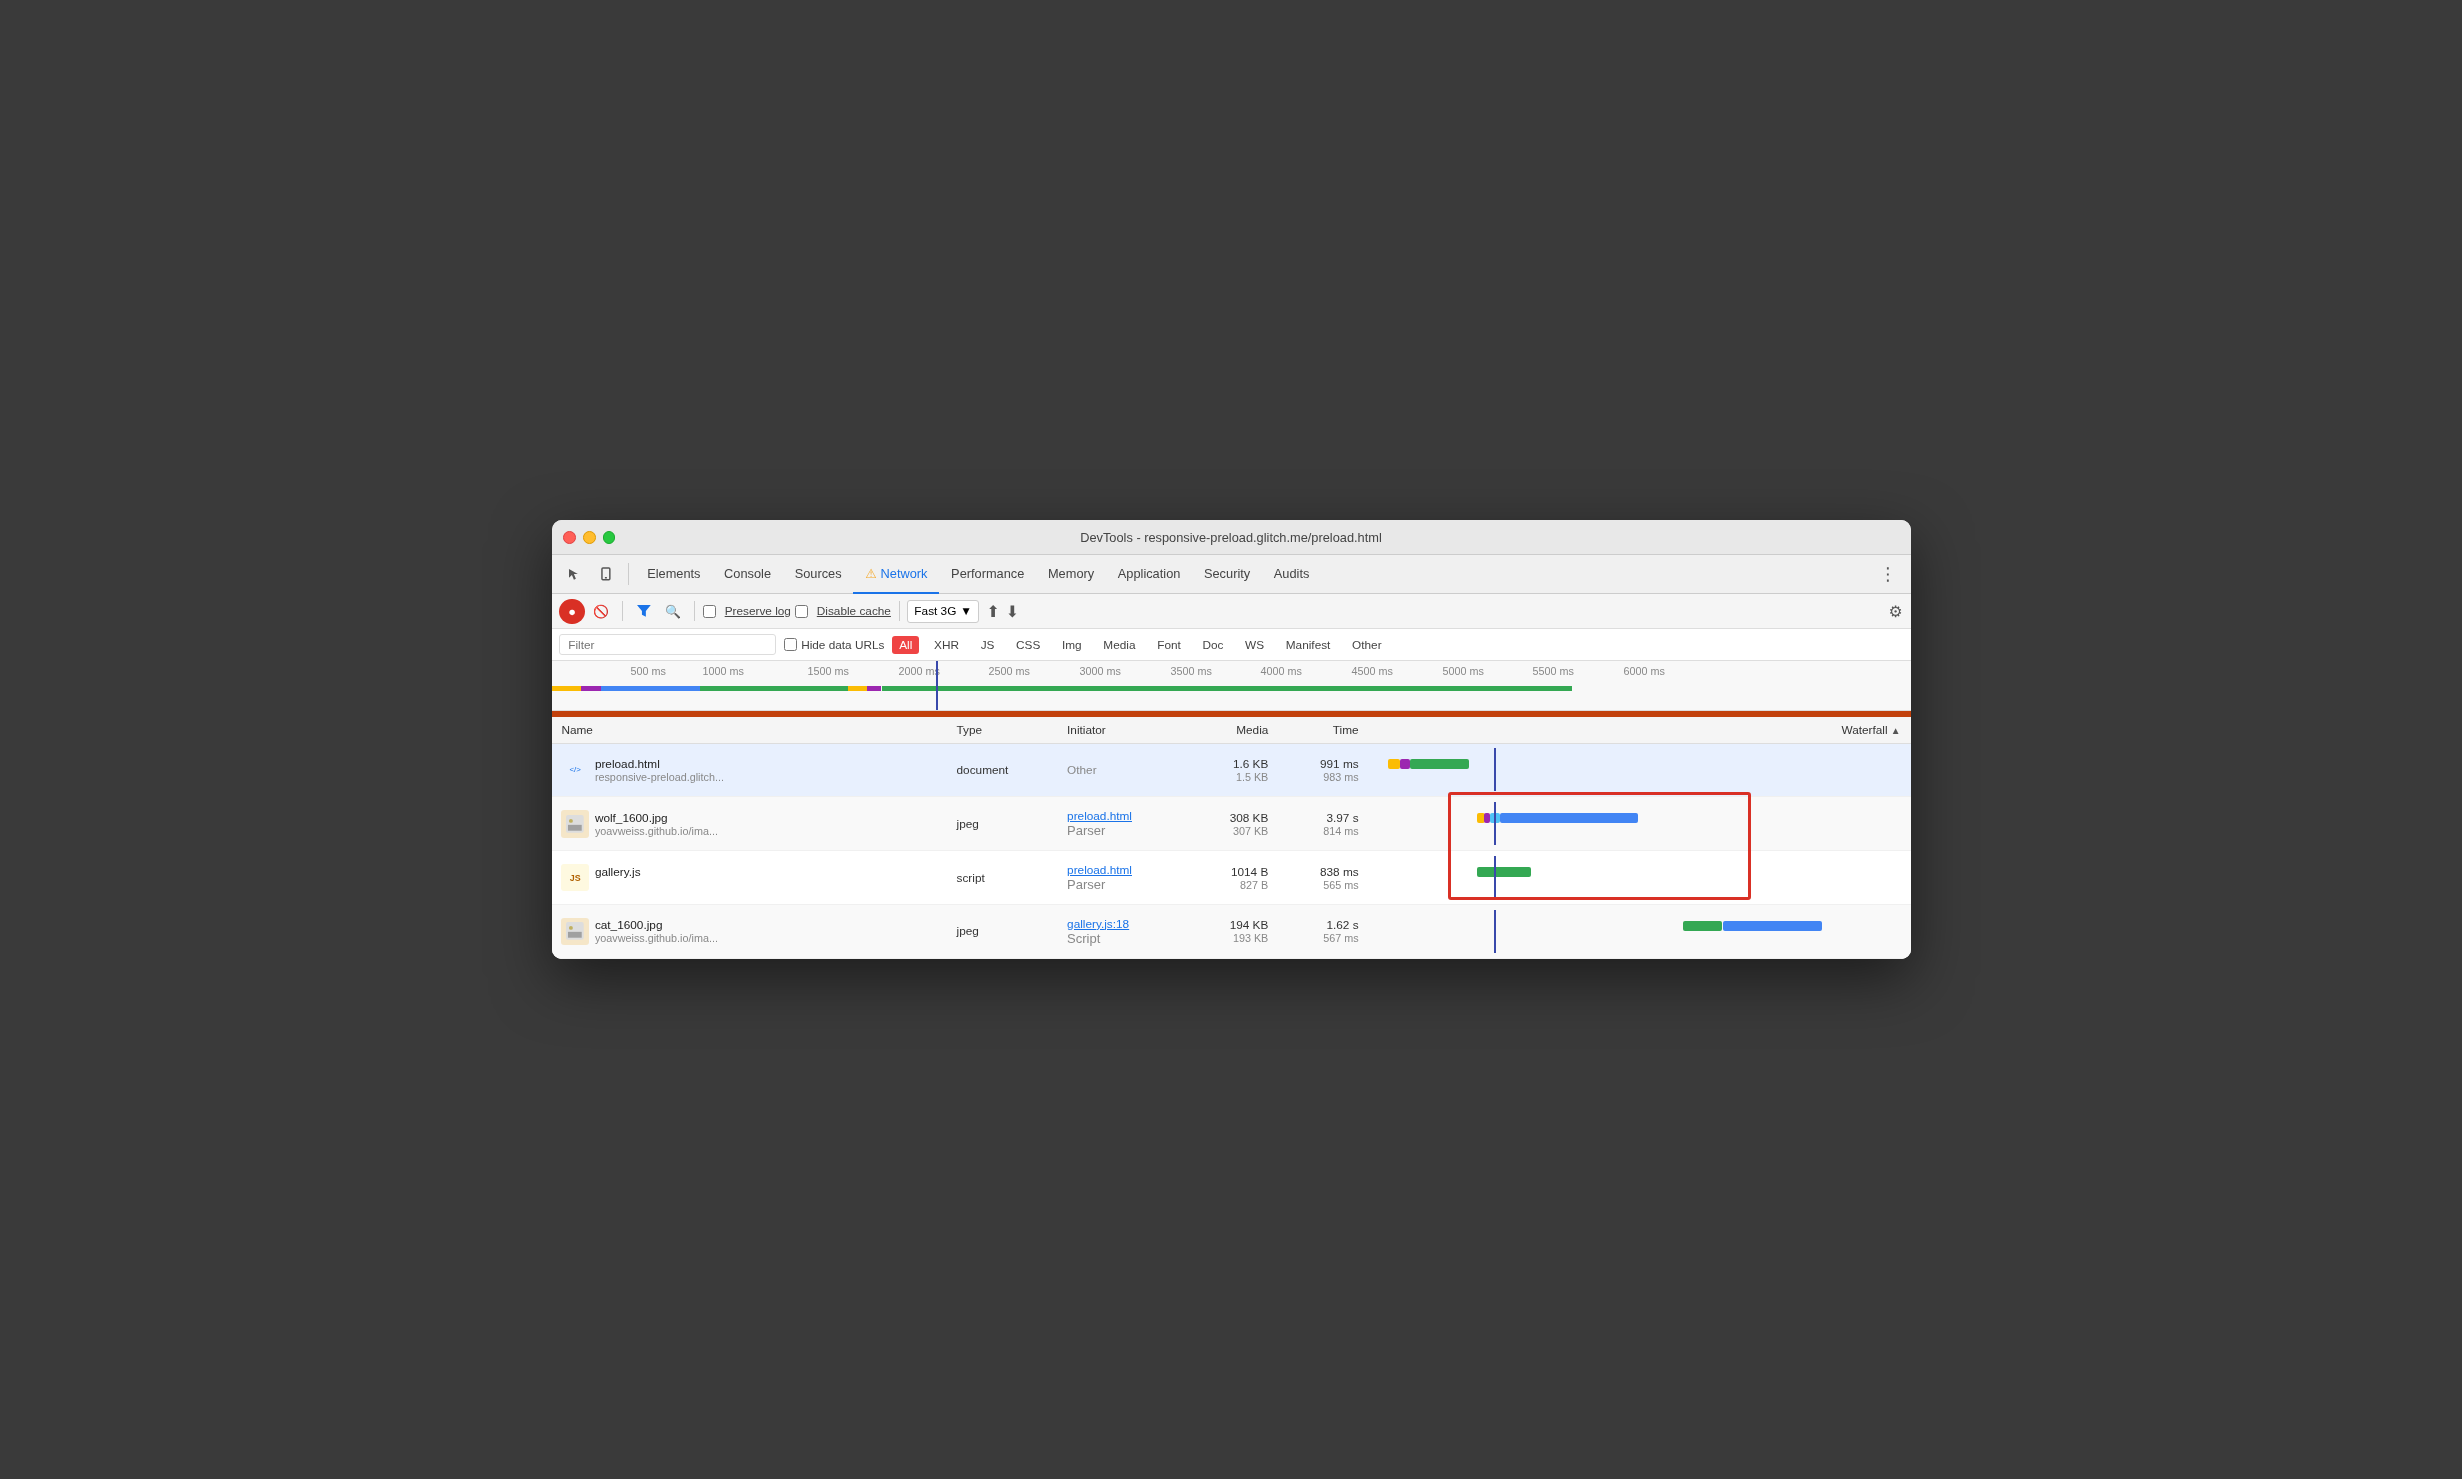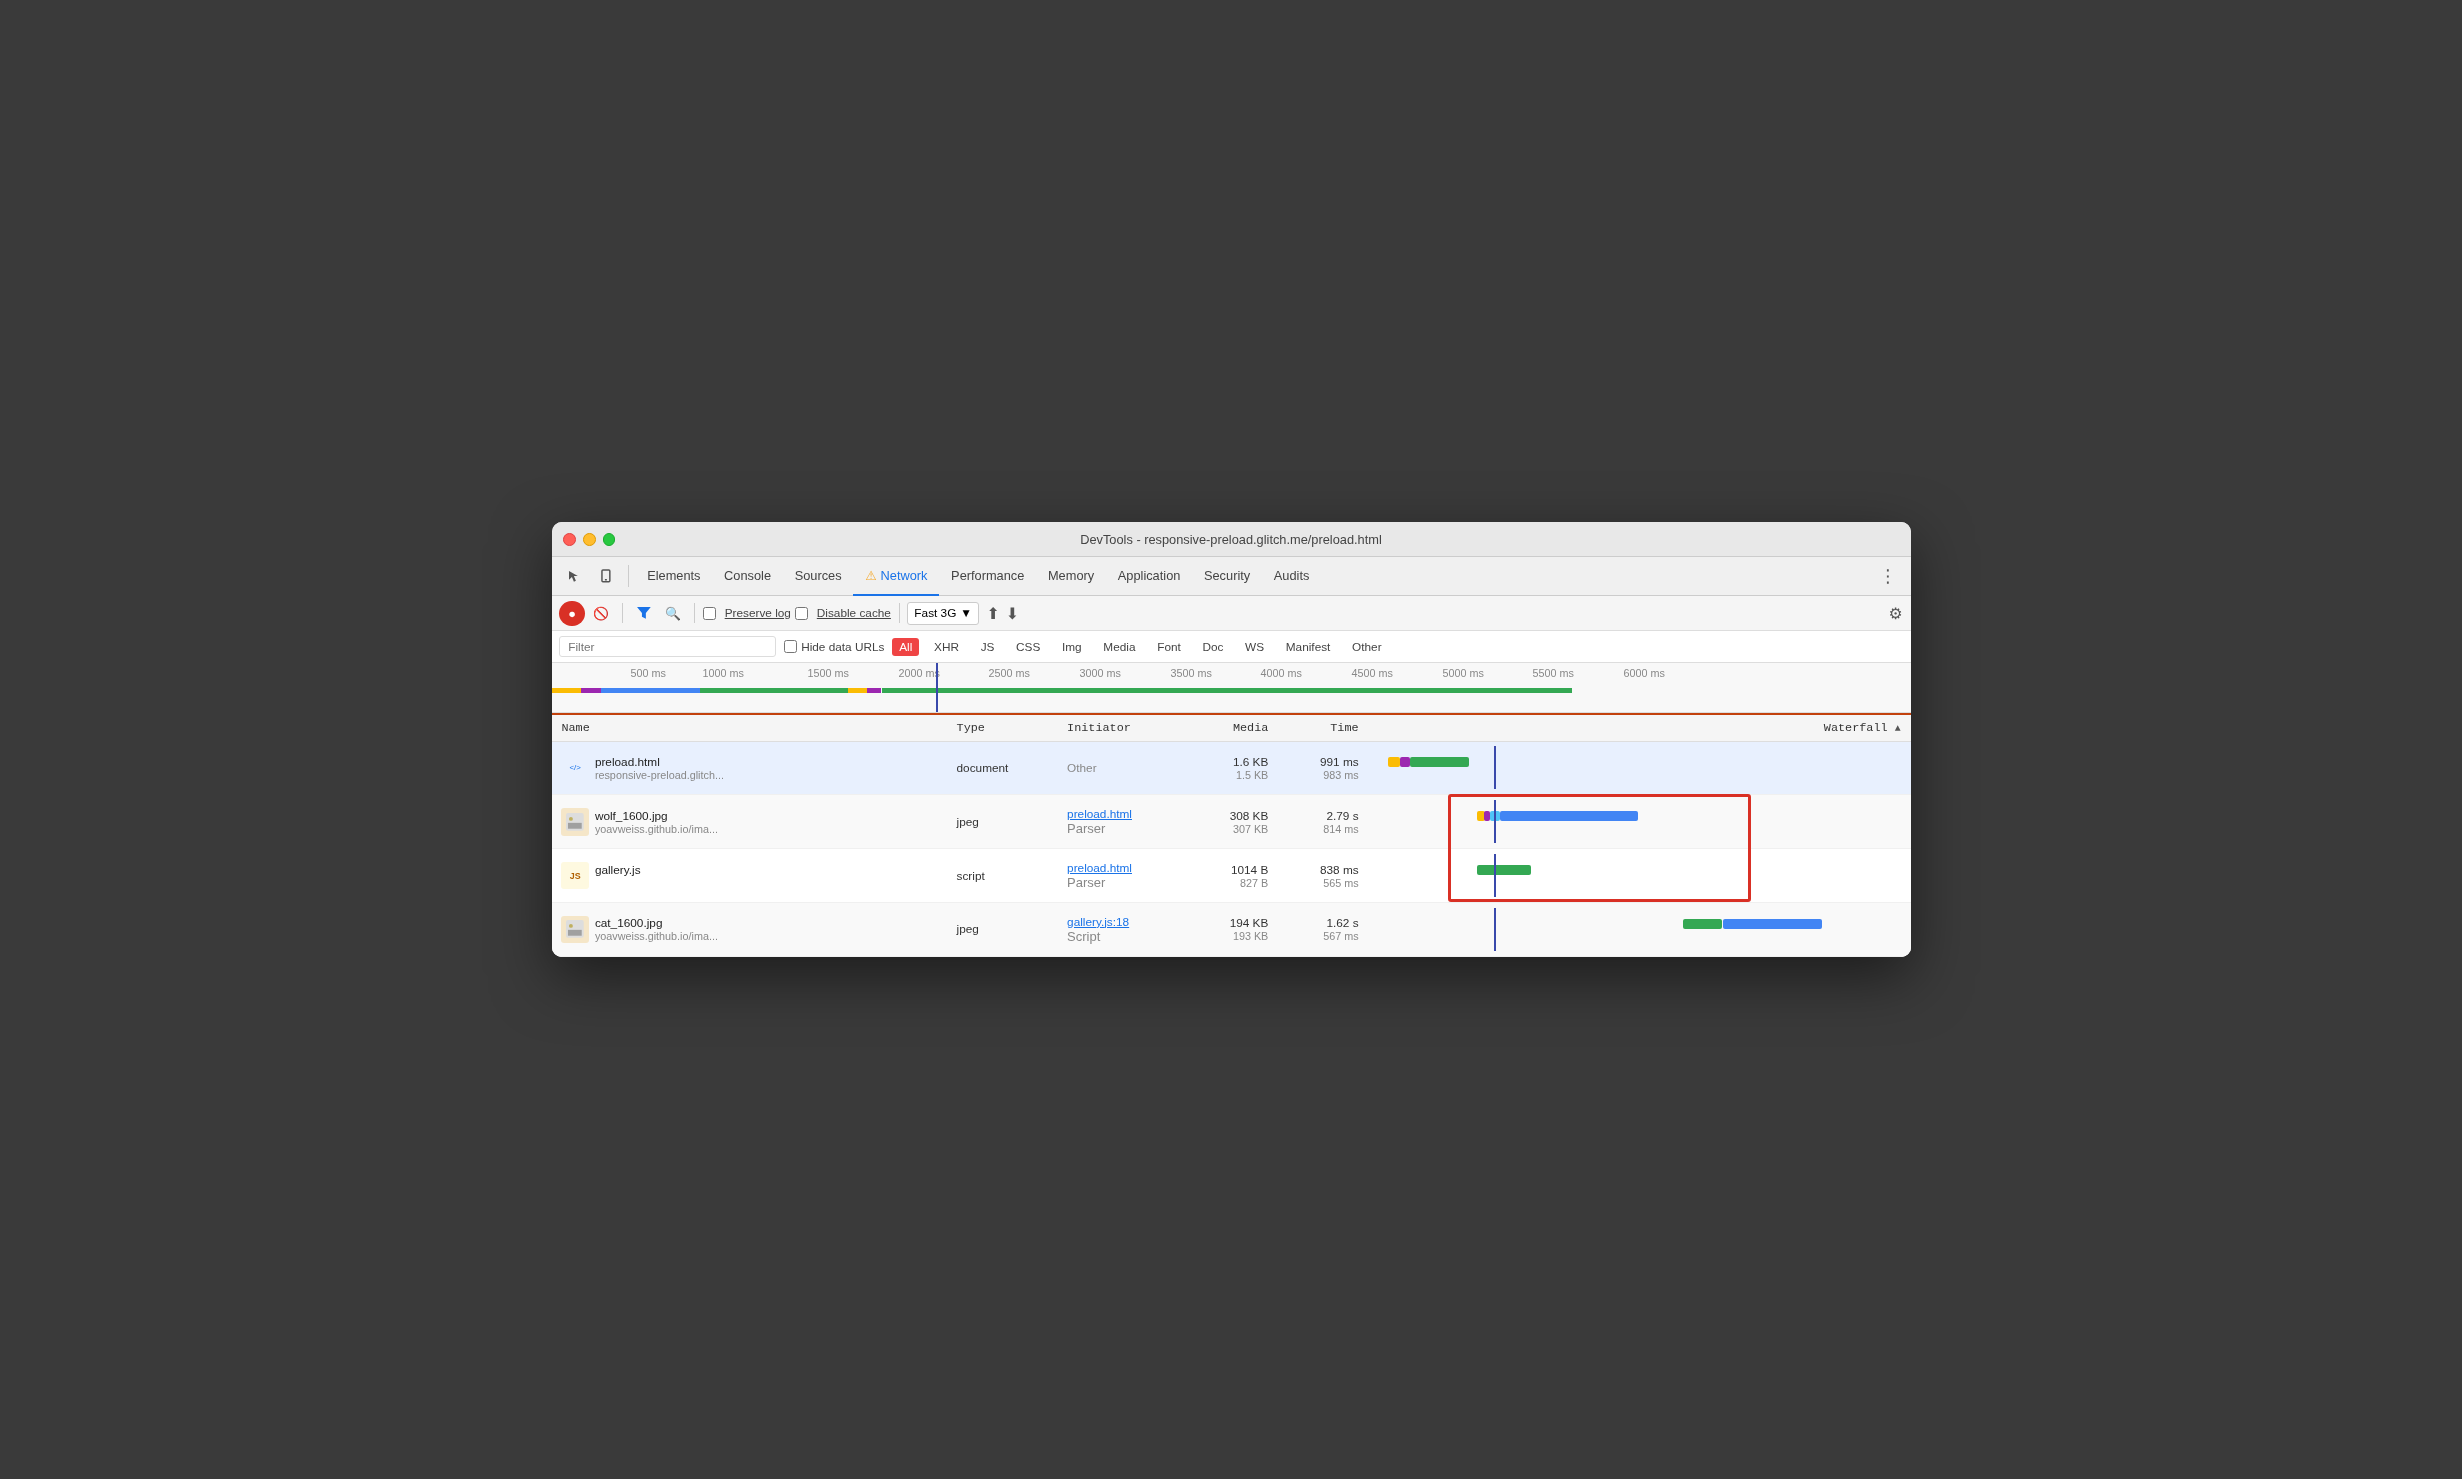--- a/index.html
+++ b/index.html
@@ -264,22 +264,21 @@
     }
     
     .network-table {
       width: 100%;
       border-collapse: collapse;
       font-size: 11.8px;
     }
     .network-table thead tr {
       background: #f5f5f5;
       border-bottom: 1px solid #ddd;
-      border-top: 2px solid #c2410c;
-      font-family: Liberation Mono, monospace;
+      border-top: 6px solid #c2410c;
     }
     .network-table thead th {
       padding: 5.9px 9.9px;
       text-align: left;
       font-weight: 500;
       color: #333;
       font-size: 11.8px;
       white-space: nowrap;
     }
     .network-table thead th:last-child {
@@ -631,21 +630,21 @@
             </td>
             <td>
               <span class="initiator-link">preload.html</span>
               <span class="initiator-sub">Parser</span>
             </td>
             <td class="size-cell">
               <span class="size-primary">308 KB</span>
               <span class="size-secondary">307 KB</span>
             </td>
             <td class="time-cell">
-              <span class="time-primary">2.79 s</span>
+              <span class="time-primary">3.97 s</span>
               <span class="time-secondary">814 ms</span>
             </td>
             <td class="waterfall-cell">
               <div style="position:relative;width:100%;height:43px;">
 
                 <div class="wf-bar wf-orange" style="left:99px;width:7.9px;top:15.8px;height:9.9px;"></div>
                 <div class="wf-bar wf-purple" style="left:106px;width:5.9px;top:15.8px;height:9.9px;"></div>
                 <div class="wf-bar" style="left:112px;width:9.9px;top:15.8px;height:9.9px;background:#4fc3f7;"></div>
                 <div class="wf-bar wf-blue" style="left:122px;width:138px;top:15.8px;height:9.9px;"></div>
 

